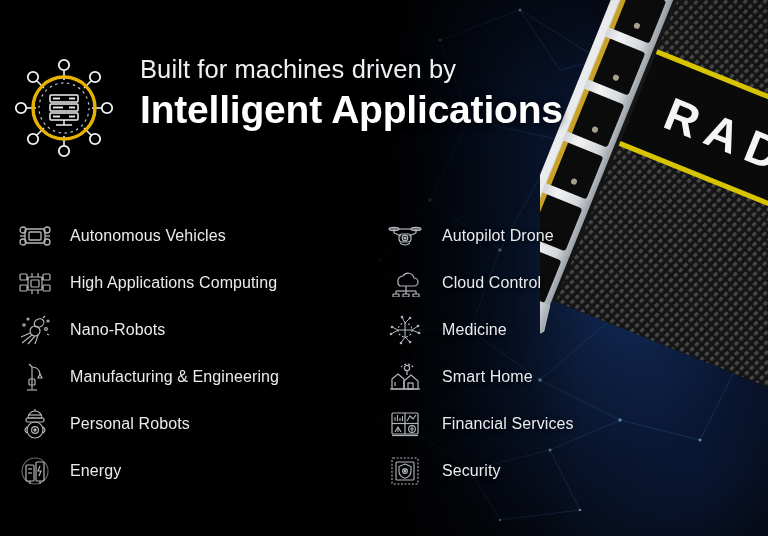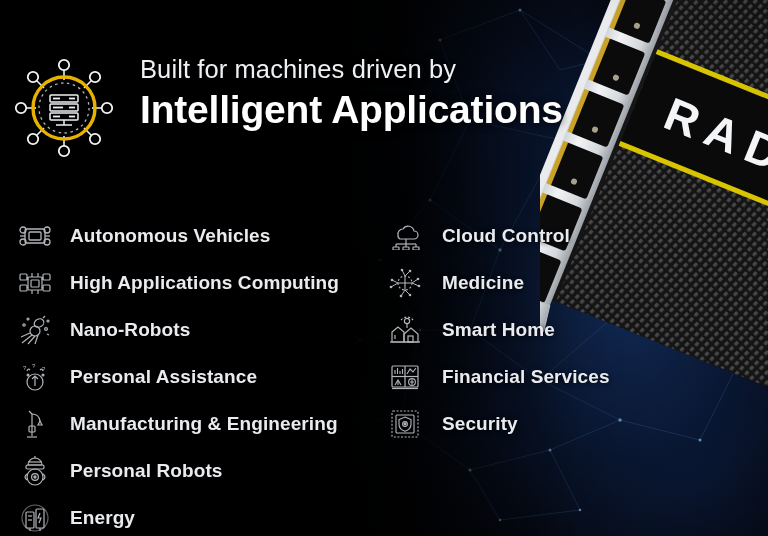--- a/index.html
+++ b/index.html
@@ -76,21 +76,21 @@
     height:47px;
   }
   .item .ico{
     width:38px; height:34px; flex:0 0 38px;
     display:flex; align-items:center; justify-content:center;
     opacity:0.80;
   }
   .item .ico svg{ display:block; }
   .item .lbl{
     margin-left:16px;
-    font-size:19px; font-weight:700; color:#e9ebee;
+    font-size:16px; font-weight:400; color:#e9ebee;
     letter-spacing:0.1px; white-space:nowrap;
     text-shadow:0 1px 5px rgba(0,0,0,0.8);
   }
   .col-right .item .lbl{ margin-left:18px; }
 </style>
 </head>
 <body>
 
 <div id="stage">
 
@@ -327,36 +327,20 @@
           <circle cx="27" cy="14" r="1.4"></circle>
             <circle cx="5" cy="10" r="1.2"></circle>
           <circle cx="29" cy="6" r="1"></circle>
             <circle cx="9" cy="4" r="1"></circle>
           <path d="M24 3 l2 -2 M28 19 l2 1"></path>
         </svg>
       </span>
       <span class="lbl">Nano-Robots</span>
     </div>
 
-    <div class="item">
-      <span class="ico">
-        <svg width="32" height="30" viewBox="0 0 32 30" fill="none" stroke="#dfe3e7" stroke-width="1.2">
-          <circle cx="16" cy="20" r="8"></circle>
-          <path d="M16 14 v10 M13 17 l3 -3 l3 3"></path>
-          <path d="M8 9 q1 -3 3 -1"></path>
-            <path d="M24 9 q-1 -3 -3 -1"></path>
-          <text x="4" y="8" font-size="6" fill="#dfe3e7" stroke="none" font-family="'Liberation Sans',sans-serif">?</text>
-          <text x="13" y="6" font-size="6" fill="#dfe3e7" stroke="none" font-family="'Liberation Sans',sans-serif">?</text>
-          <text x="23" y="9" font-size="6" fill="#dfe3e7" stroke="none" font-family="'Liberation Sans',sans-serif">?</text>
-          <circle cx="9" cy="13" r="0.9"></circle>
-            <circle cx="24" cy="13" r="0.9"></circle>
-        </svg>
-      </span>
-      <span class="lbl">Personal Assistance</span>
-    </div>
 
     <div class="item">
       <span class="ico">
         <svg width="26" height="32" viewBox="0 0 26 32" fill="none" stroke="#dfe3e7" stroke-width="1.2">
           <line x1="10" y1="6" x2="10" y2="28"></line>
           <path d="M10 6 q7 0 8 7"></path>
           <path d="M18 13 l-2 4 l4 0 z"></path>
           <rect x="7" y="18" width="6" height="6" rx="1"></rect>
           <line x1="5" y1="29" x2="15" y2="29"></line>
           <path d="M10 6 l-3 -3"></path>
@@ -393,20 +377,37 @@
           <line x1="11" y1="25" x2="11" y2="28"></line>
             <line x1="21" y1="25" x2="21" y2="28"></line>
         </svg>
       </span>
       <span class="lbl">Energy</span>
     </div>
   </div>
 
   <div class="col col-right">
 
+    <div class="item">
+      <span class="ico">
+        <svg width="36" height="26" viewBox="0 0 36 26" fill="none" stroke="#dfe3e7" stroke-width="1.2">
+          <line x1="2" y1="6" x2="34" y2="6"></line>
+          <ellipse cx="7" cy="6" rx="5" ry="1.6"></ellipse>
+          <ellipse cx="29" cy="6" rx="5" ry="1.6"></ellipse>
+          <line x1="7" y1="6" x2="7" y2="10"></line>
+            <line x1="29" y1="6" x2="29" y2="10"></line>
+          <path d="M7 10 L14 13 M29 10 L22 13"></path>
+          <rect x="12" y="11" width="12" height="8" rx="3"></rect>
+          <circle cx="18" cy="15" r="2.8"></circle>
+          <circle cx="18" cy="15" r="1" fill="#dfe3e7"></circle>
+          <path d="M13 20 q5 4 10 0"></path>
+        </svg>
+      </span>
+      <span class="lbl">Autopilot Drone</span>
+    </div>
 
     <div class="item">
       <span class="ico">
         <svg width="34" height="28" viewBox="0 0 34 28" fill="none" stroke="#dfe3e7" stroke-width="1.2">
           <path d="M10 13 a5 5 0 0 1 5 -6 a6 6 0 0 1 11 2 a4 4 0 0 1 0 8 h-14 a4 4 0 0 1 -2 -4 z"></path>
           <line x1="18" y1="17" x2="18" y2="22"></line>
           <line x1="8" y1="22" x2="28" y2="22"></line>
           <line x1="8" y1="22" x2="8" y2="25"></line>
             <line x1="18" y1="22" x2="18" y2="25"></line>
             <line x1="28" y1="22" x2="28" y2="25"></line>

